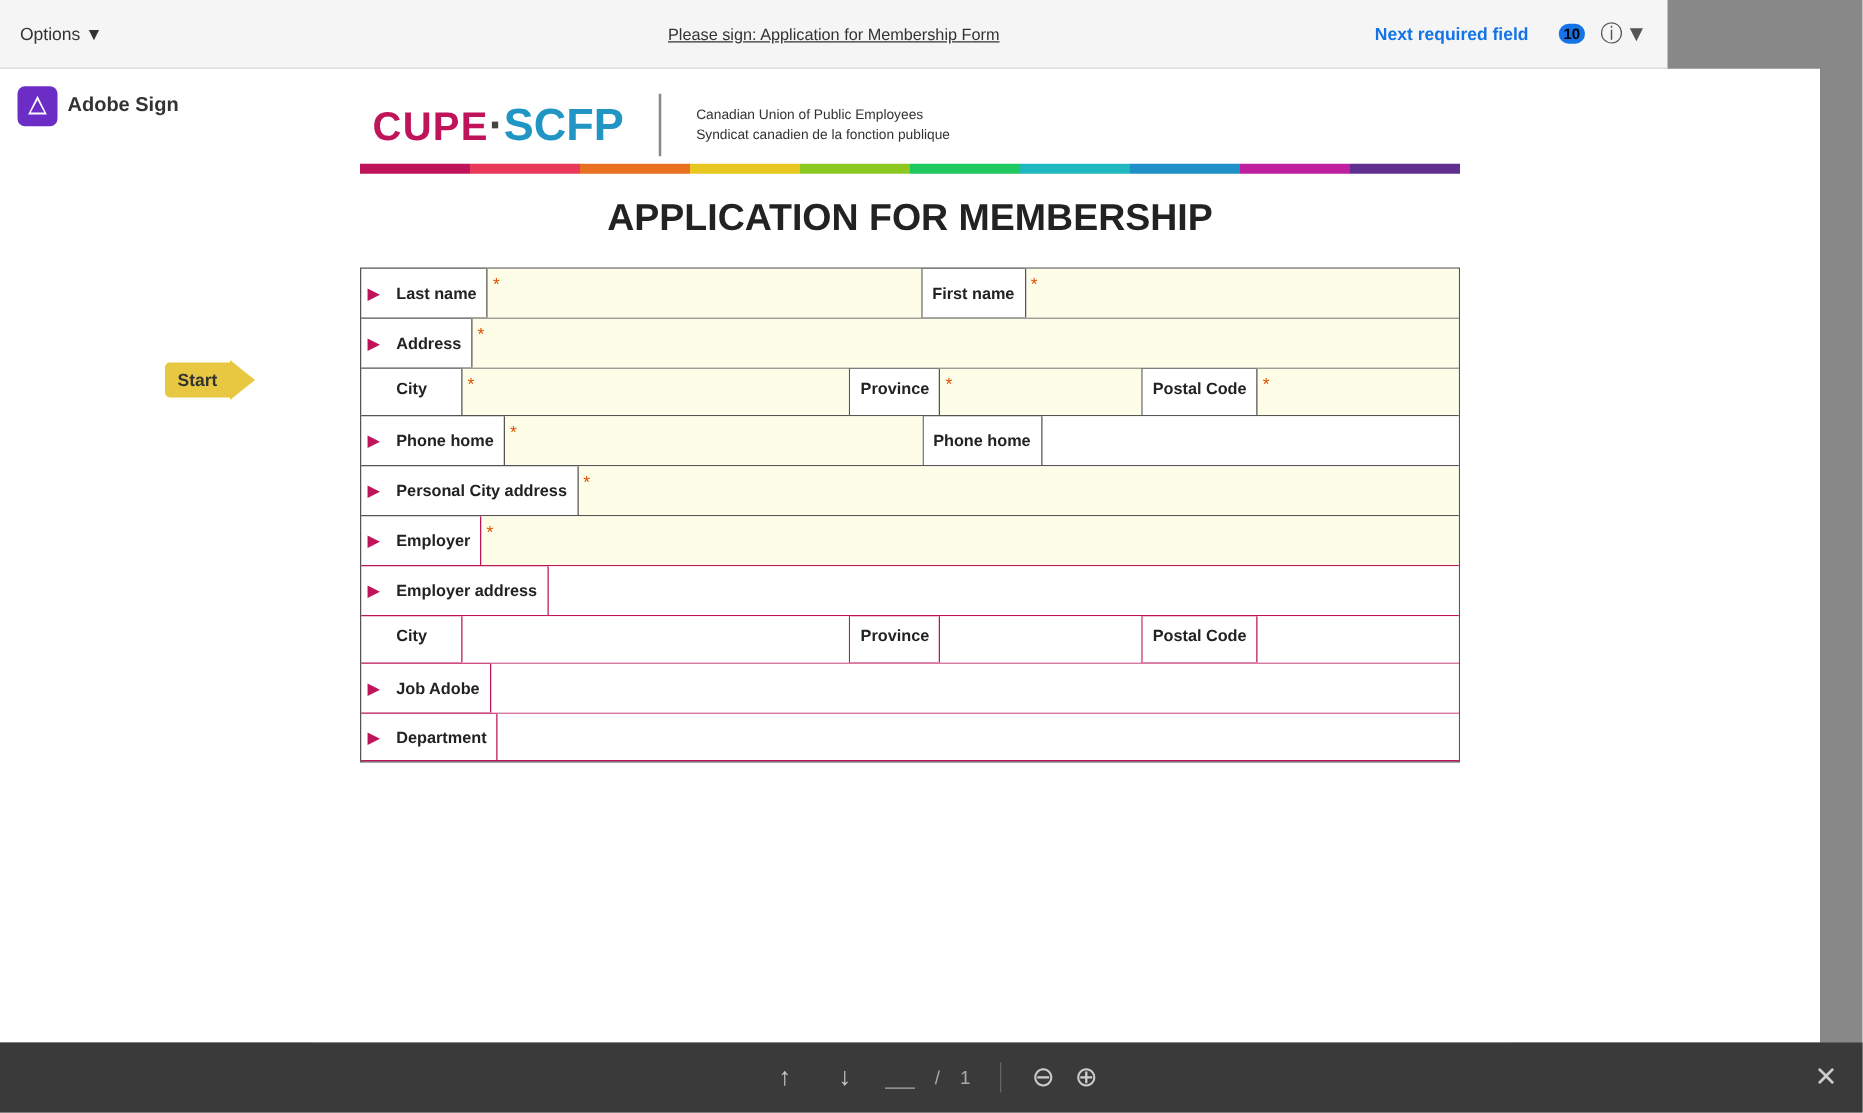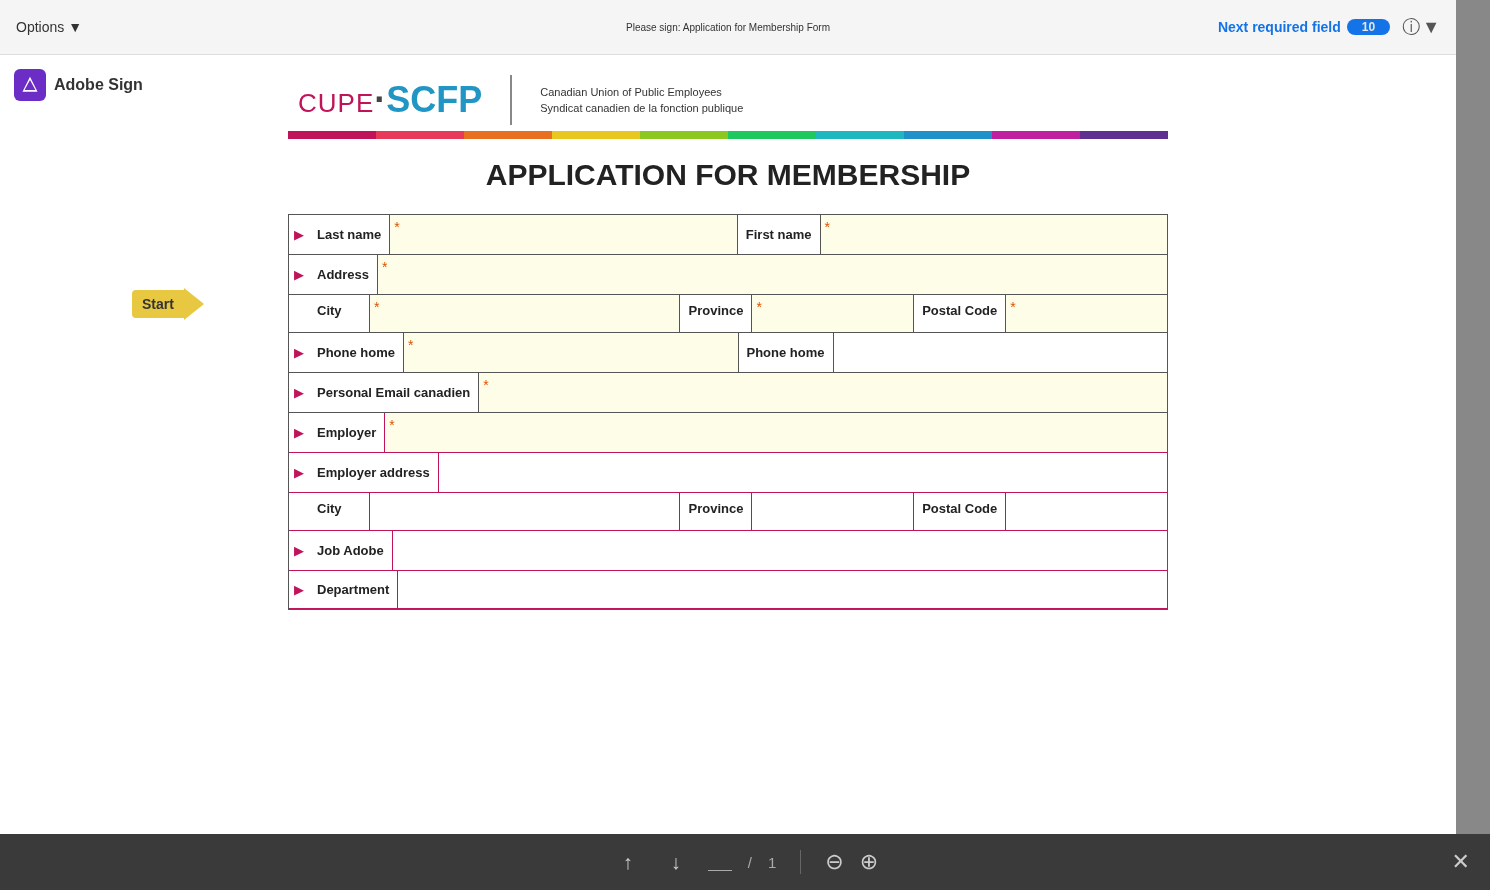--- a/index.html
+++ b/index.html
@@ -1,58 +1,58 @@
 <!DOCTYPE html>
 <html><head>
   <meta charset="utf-8">
   <style>
     * { margin: 0; padding: 0; box-sizing: border-box; }
     body { width: 1490px; height: 890px; overflow: hidden; font-family: Arial, sans-serif; background: #888; }
 
     
     #top-bar {
-      width: 1456px;
+      width: 1334px;
       height: 55px;
       background: #f5f5f5;
       display: flex;
       align-items: center;
       justify-content: space-between;
       padding: 0 16px;
       border-bottom: 1px solid #ddd;
       position: relative;
       z-index: 10;
     }
     #top-bar-left { display: flex; align-items: center; gap: 10px; }
     #adobe-logo {
       width: 32px; height: 32px;
       background: #6c2dc7;
       border-radius: 6px;
       display: flex; align-items: center; justify-content: center;
     }
     #adobe-logo svg { width: 20px; height: 20px; }
     #app-name { font-size: 16px; font-weight: 600; color: #333; }
-    #top-bar-center { position: absolute; left: 50%; transform: translateX(-50%); font-size: 10px; color: #333; }
+    #top-bar-center { position: absolute; left: 50%; transform: translateX(-50%); font-size: 13px; color: #333; text-decoration: underline; }
     #top-bar-right { display: flex; align-items: center; gap: 12px; }
     #next-required-btn {
       color: #1473e6;
       font-size: 14px;
       font-weight: 600;
       cursor: pointer;
       display: flex;
       align-items: center;
-      gap: 6px;
+      gap: 24px;
       background: none;
       border: none;
       justify-content: center;
     }
     #next-required-badge {
       background: #1473e6;
-      color: #e5e5e5;
+      color: #000000;
       border-radius: 10px;
-      padding: 1px 15px;
+      padding: 1px 4px;
       font-size: 12px;
       font-weight: bold;
     }
     #options-btn {
       background: none;
       border: none;
       cursor: pointer;
       font-size: 14px;
       color: #333;
       display: flex;
@@ -116,22 +116,22 @@
 
     
     #cupe-header {
       display: flex;
       align-items: center;
       gap: 20px;
       margin-bottom: 6px;
       padding-left: 10px;
     }
     #cupe-logo-text {
-      font-size: 26px;
-      font-weight: 400;
+      font-size: 32px;
+      font-weight: 700;
       color: #c0145a;
       letter-spacing: 1px;
     }
     #cupe-scfp-dot { color: #444; font-size: 36px; font-weight: 900; }
     #scfp-text { color: #2196c4; font-size: 36px; font-weight: 900; }
     #cupe-divider { width: 2px; height: 50px; background: #888; margin: 0 8px; }
     #cupe-subtitle { font-size: 11px; color: #333; line-height: 1.5; }
 
     
     #color-bar {
@@ -413,21 +413,21 @@
           <span class="required-star">*</span>
         </div>
         <div class="field-label" style="border-left:1.5px solid #555;">Phone home</div>
         <div class="field-input-plain" style="flex:2;"></div>
       </div>
 
       <div class="form-row">
         <div class="field-nav">
             <span class="nav-arrow">▶</span>
           </div>
-        <div class="field-label">Personal Email canadien</div>
+        <div class="field-label">Personal City address</div>
         <div class="field-input" style="flex:1;">
           <span class="required-star">*</span>
         </div>
       </div>
 
       <div class="form-row" style="border-bottom:1.5px solid #c0145a;">
         <div class="field-nav">
             <span class="nav-arrow">▶</span>
           </div>
         <div class="field-label">Employer</div>

